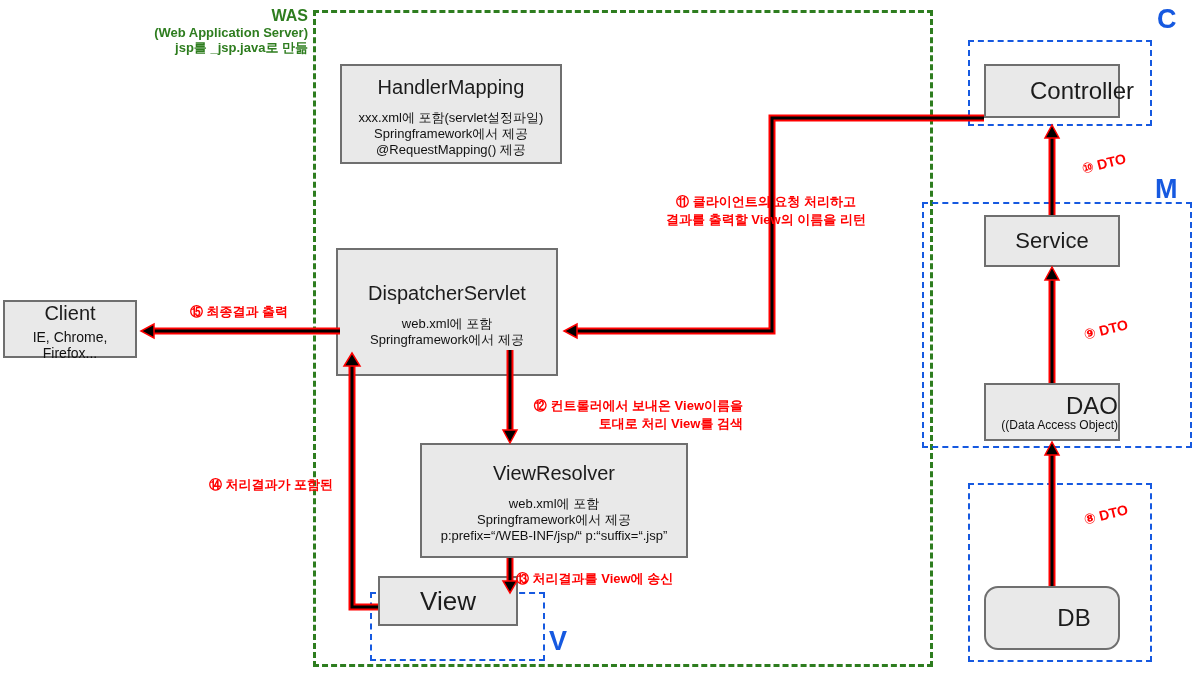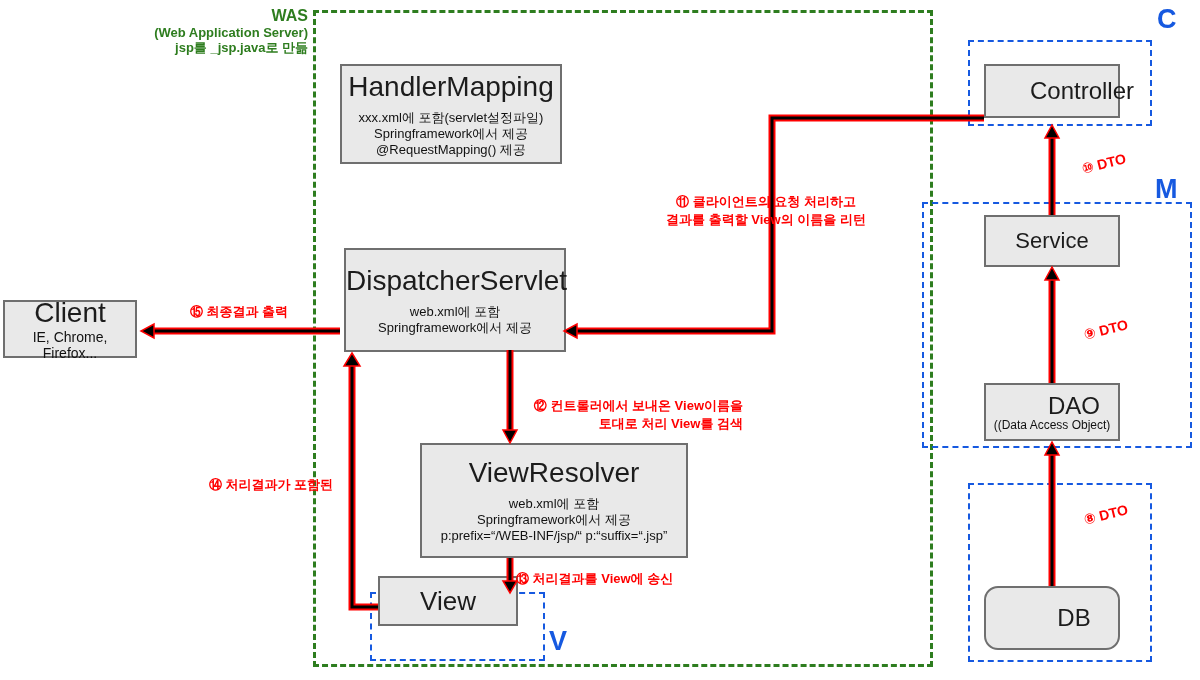--- a/index.html
+++ b/index.html
@@ -13,34 +13,34 @@
     color:#2e7d1f;font-weight:bold;}
   .was-title{font-size:16px;line-height:18px;}
   .was-sub{font-size:13px;line-height:15px;}
 
   
   .box{position:absolute;background:#e9e9e9;border:2px solid #6f6f6f;color:#1c1c1c;
     text-align:center;display:flex;flex-direction:column;justify-content:center;
     box-sizing:border-box;z-index:4;}
   .box-title{font-weight:400;color:#1c1c1c;}
   .box-line{font-size:13px;line-height:16px;color:#111;}
-  .t28{font-size:28px;line-height:32px;}
+  .t28{font-size:20px;line-height:32px;}
   .t26{font-size:26px;line-height:28px;}
   .t24{font-size:24px;line-height:26px;margin-left:44px;}
   .t22{font-size:22px;line-height:24px;}
   .gap{height:7px;}
 
   .hm{left:340px;top:64px;width:222px;height:100px;}
-  .ds{left:344px;top:248px;width:222px;height:104px;}
+  .ds{left:336px;top:248px;width:222px;height:128px;}
   .vr{left:420px;top:443px;width:268px;height:115px;}
   .vw{left:378px;top:576px;width:140px;height:50px;}
   .cl{left:3px;top:300px;width:134px;height:58px;}
   .co{left:984px;top:64px;width:136px;height:54px;}
   .se{left:984px;top:215px;width:136px;height:52px;}
-  .da{left:984px;top:383px;width:136px;height:58px;}
+  .da{left:984px;top:383px;width:136px;height:58px;align-items:flex-end;}
   .db{left:984px;top:586px;width:136px;height:64px;border-radius:14px;}
 
   
   .bgroup{position:absolute;border:2px dashed #1659e0;box-sizing:border-box;z-index:3;}
   .g-controller{left:968px;top:40px;width:184px;height:86px;}
   .g-model{left:922px;top:202px;width:270px;height:246px;}
   .g-db{left:968px;top:483px;width:184px;height:179px;}
   .g-view{left:370px;top:592px;width:175px;height:69px;}
   .mvc-letter{position:absolute;color:#1659e0;font-size:27px;font-weight:bold;z-index:6;}
   .l-c{left:1157px;top:4px;}

